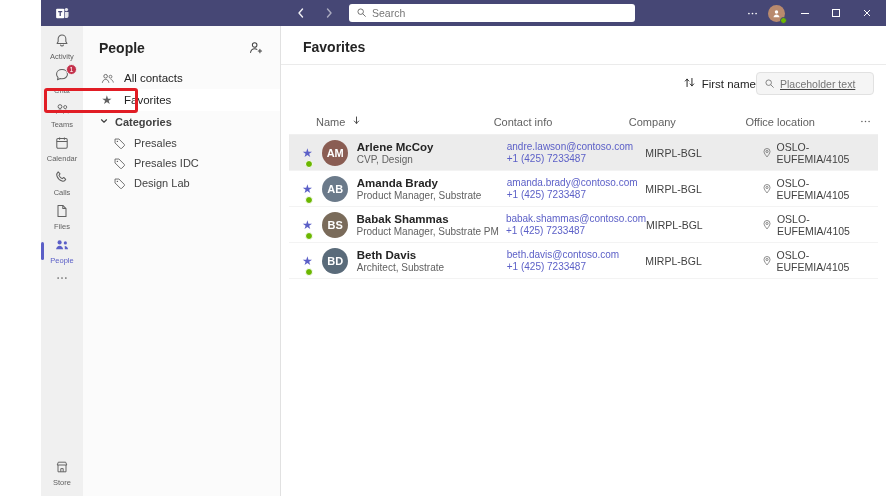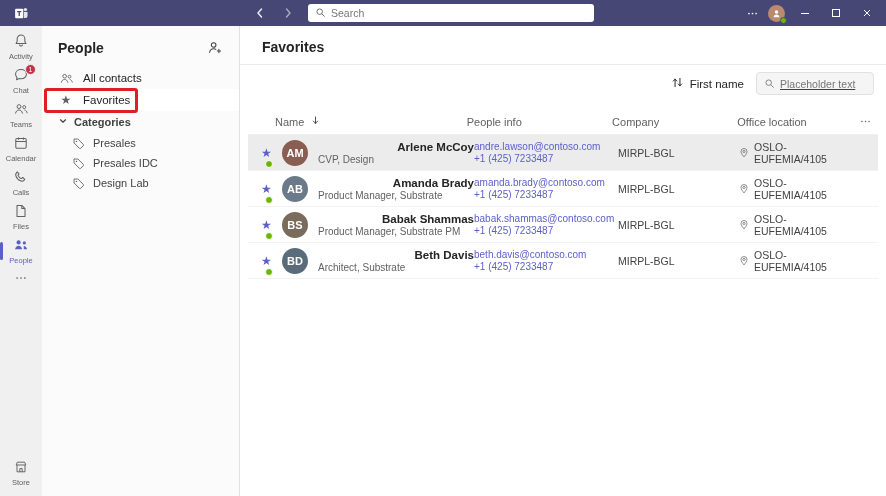--- a/index.html
+++ b/index.html
@@ -1,18 +1,18 @@
 <!DOCTYPE html>
 <html style="--titlebar-bg: #464775; --accent: #5b5fc7; --link-blue: #5b5fc7; --presence-green: #6bb700; --badge-red: #c4314b; --annotation-red: #e11d25; --rail-bg: #f0f0f0; --selected-row-bg: #ececec;"><head>
 <meta charset="utf-8">
 <style>
   * { margin:0; padding:0; box-sizing:border-box; }
   html,body { width:886px; height:496px; overflow:hidden; }
   body { font-family:"Liberation Sans","DejaVu Sans",sans-serif; background:#fff; }
-  .app { position:relative; width:886px; height:496px; display:flex; flex-direction:column; }
+  .app { position:relative; width:886px; height:496px; display:flex; flex-direction:column;padding-left:41px; }
 
   
   .titlebar { flex:0 0 26px; background:var(--titlebar-bg,#464775); display:flex; align-items:center; color:#fff; }
   .tb-logo { width:42px; display:flex; justify-content:center; align-items:center; cursor:pointer; }
   .tb-arrows { margin-left:212px; display:flex; gap:16px; color:rgba(255,255,255,.92); }
   .tb-arrow { background:none; border:none; color:inherit; display:flex; align-items:center; cursor:pointer; padding:0; }
   .tb-arrow.fwd { color:rgba(255,255,255,.55); }
   .tb-search { margin-left:14px; width:286px; height:18px; background:#fff; border-radius:3px; display:flex; align-items:center; gap:5px; padding:0 7px; color:#616161; }
   .tb-search svg { flex:none; }
   .tb-search input { border:none; outline:none; background:transparent; font-size:10.5px; color:#424242; width:100%; font-family:inherit; }
@@ -47,40 +47,40 @@
   .side-item.selected { background:#fff; }
   .side-star { color:var(--accent,#5b5fc7); font-size:12px; line-height:1; }
   .side-section { height:22px; display:flex; align-items:center; gap:6px; padding:0 16px; font-size:11px; font-weight:bold; color:#424242; cursor:pointer;text-align:right; }
   .side-sub { padding-left:30px; height:20px; display:flex; align-items:center; gap:8px; font-size:11px; color:#424242; cursor:pointer; }
   .side-sub .item-icon { color:#616161; display:flex; }
 
   
   .main { flex:1; display:flex; flex-direction:column; background:#fff; min-width:0; }
   .main-title { padding:13px 22px 9px; font-size:14px; font-weight:bold; color:#242424; }
   .main-divider { border-bottom:1px solid #ebebeb; }
-  .toolbar { display:flex; justify-content:flex-end; align-items:center; gap:12px; padding:7px 12px 6px; }
+  .toolbar { display:flex; justify-content:flex-end; align-items:center; gap:0; padding:7px 12px 6px; }
   .sort-btn { display:flex; align-items:center; gap:6px; background:none; border:none; font-size:11.5px; color:#242424; cursor:pointer; font-family:inherit; }
   .filter-box { width:118px; height:23px; background:#f5f5f5; border:1px solid #e1e1e1; border-radius:4px; display:flex; align-items:center; gap:5px; padding:0 7px; color:#767676; }
   .filter-box input { border:none; outline:none; background:transparent; font-size:10.5px; width:100%; font-family:inherit; color:#424242;text-decoration:underline; }
 
   .table { margin:8px 8px 0; }
   .thead { display:flex; align-items:center; height:26px; color:#616161; font-size:11px; border-bottom:1px solid #f0f0f0; padding-left:13px; padding-right:6px;gap:24px; }
   .th-name { width:213px; display:flex; align-items:center; gap:6px; padding-left:14px; cursor:pointer; }
   .th-contact { width:144px; }
   .th-company { width:120px; }
   .th-office { width:116px; }
   .th-more { margin-left:auto; background:none; border:none; color:#616161; cursor:pointer; display:flex; padding:0; }
   .trow { display:flex; align-items:center; height:36px; border-bottom:1px solid #f3f3f3; padding-left:13px; padding-right:6px; cursor:pointer; }
   .trow.selected { background:var(--selected-row-bg,#ececec); }
   .cell-star { width:21px; color:var(--accent,#5b5fc7); font-size:12px; line-height:1; }
   .cell-avatar { width:36px; }
   .avatar-circle { position:relative; width:26px; height:26px; border-radius:50%; color:#fff; font-size:11px; font-weight:bold; display:flex; align-items:center; justify-content:center; background:#888; }
   .presence-dot { position:absolute; right:-1px; bottom:-1px; width:8px; height:8px; border-radius:50%; background:var(--presence-green,#6bb700); border:1.5px solid #fff; }
   .cell-name { width:156px; display:flex; flex-direction:column; gap:1px; }
-  .cname { font-size:11.5px; font-weight:bold; color:#242424;text-align:right; }
+  .cname { font-size:11.5px; font-weight:bold; color:#242424; }
   .ctitle { font-size:10px; color:#616161; }
   .cell-contact { width:144px; display:flex; flex-direction:column; gap:1px; }
   .link { font-size:10px; color:var(--link-blue,#5b5fc7); text-decoration:none; cursor:pointer; }
   .cell-company { width:120px; font-size:10.5px; color:#424242; }
   .cell-office { width:116px; display:flex; align-items:center; gap:4px; font-size:10.5px; color:#424242; }
   .cell-office svg { flex:none; color:#616161; }
 
   
   .annotation { position:absolute; left:44px; top:88px; width:94px; height:25px; border:3px solid var(--annotation-red,#e11d25); border-radius:3px; pointer-events:none; z-index:40; }
 </style>
@@ -303,21 +303,21 @@
       </div>
 
       <div class="table">
         <div class="thead">
           <div class="th-name">
             <span>Name</span>
             <span><svg width="11" height="11" viewBox="0 0 14 14">
                   <path d="M7 2.5v8M7 10.5 4.2 7.7M7 10.5l2.8-2.8" fill="none" stroke="#424242" stroke-width="1.2" stroke-linecap="round" stroke-linejoin="round"></path>
                 </svg></span>
           </div>
-          <div class="th-contact">People info</div>
+          <div class="th-contact">Contact info</div>
           <div class="th-company">Company</div>
           <div class="th-office">Office location</div>
           <button class="th-more">
               <svg width="13" height="13" viewBox="0 0 20 20">
                 <circle cx="4.5" cy="10" r="1.2" fill="currentColor"></circle>
                 <circle cx="10" cy="10" r="1.2" fill="currentColor"></circle>
                 <circle cx="15.5" cy="10" r="1.2" fill="currentColor"></circle>
               </svg>
             </button>
         </div>

